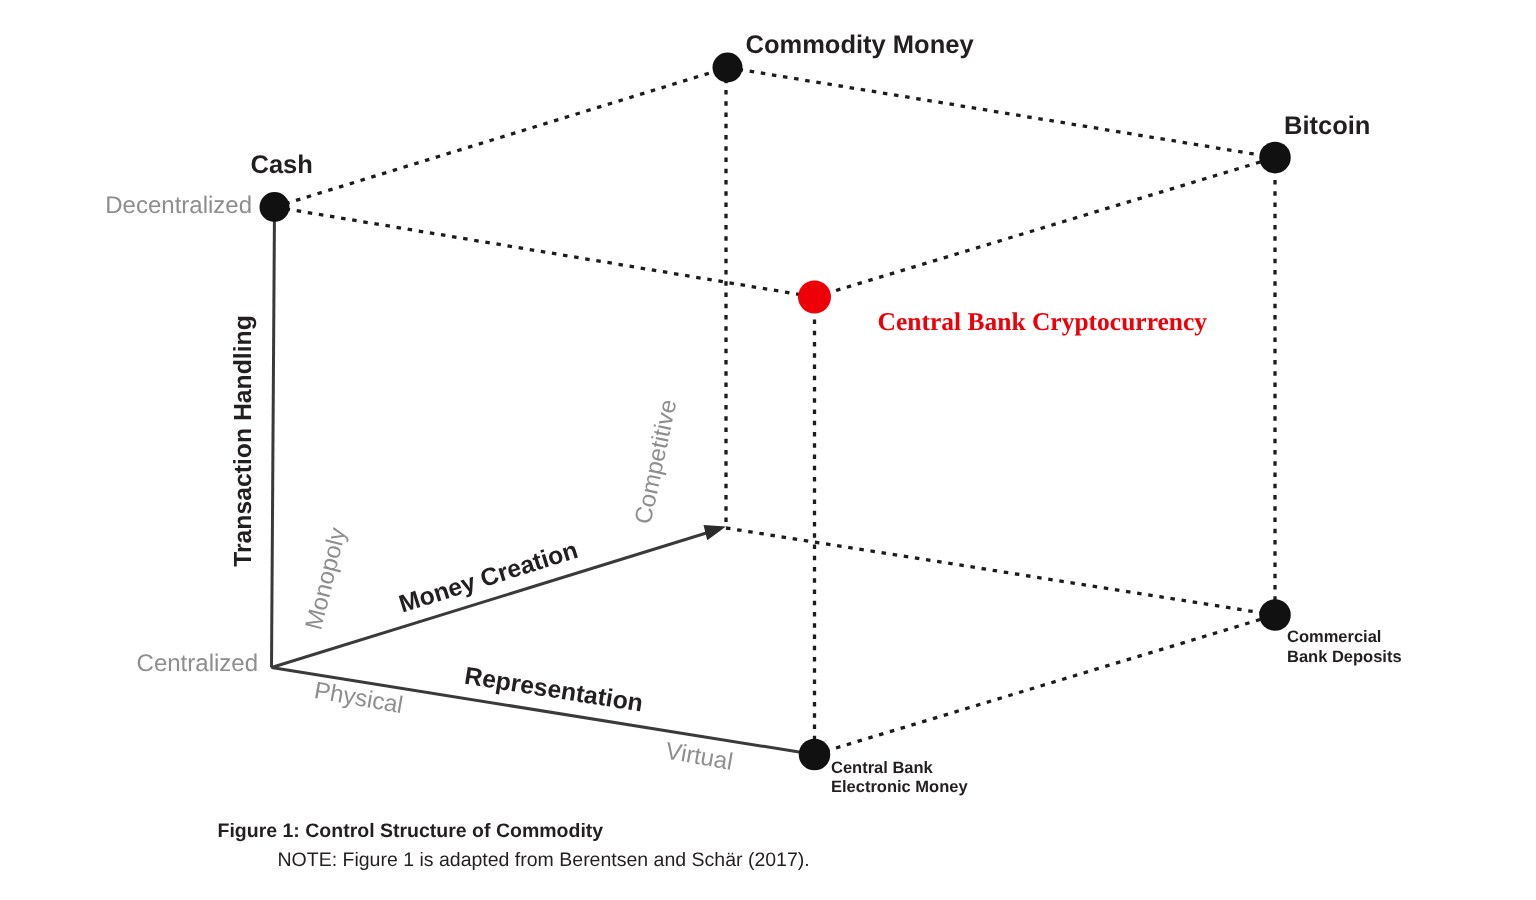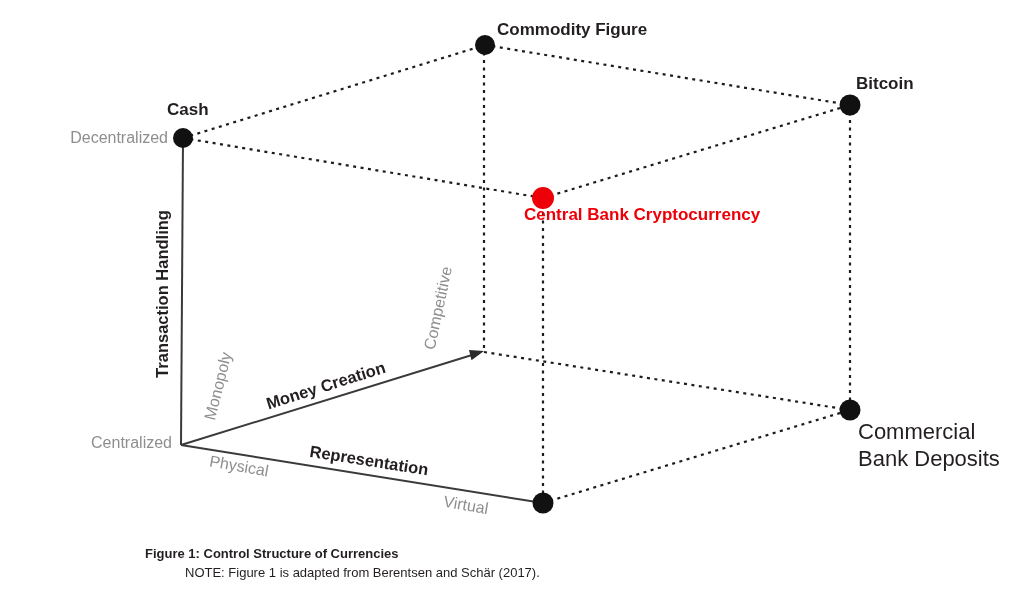--- a/index.html
+++ b/index.html
@@ -12,32 +12,32 @@
     font-family: "Liberation Sans", "DejaVu Sans", sans-serif;
   }
   .stage svg { position: absolute; left: 0; top: 0; }
   .lbl {
     position: absolute;
     white-space: nowrap;
     color: #231f20;
     line-height: 1.2;
   }
   .node-lbl { font-weight: bold; font-size: 17px; }
-  .node-lbl-2line { font-weight: normal; font-size: 22px; line-height: 1.22; }
+  .node-lbl-2line { font-weight: bold; font-size: 11px; line-height: 1.22; }
   .tick { color: #8e8e8e; font-size: 16px; font-weight: normal; }
   .axis-lbl { font-weight: bold; font-size: 16.5px; color: #231f20; }
   .rot { transform-origin: 50% 50%; }
   .highlight-lbl { color: #ee0008; }
 
   
   #lbl-cash          { left: 167px; top: 100px; }
   #lbl-decentralized { right: 856px; top: 128px; text-align: right; }
   #lbl-commodity     { left: 497px; top: 20px; }
   #lbl-bitcoin       { left: 856px; top: 74px; }
-  #lbl-cbcc          { left: 524px; top: 205px; }
+  #lbl-cbcc          { left: 585px; top: 205px; font-family: Liberation Serif, serif; }
   #lbl-cbd           { left: 858px; top: 419px; }
   #lbl-cbem          { left: 554px; top: 506px; }
   #lbl-centralized   { right: 852px; top: 433px; text-align: left; }
 
   #lbl-transaction-handling { left: 163px; top: 294px; transform: translate(-50%,-50%) rotate(-90deg); }
   #lbl-money-creation       { left: 326px; top: 386px; transform: translate(-50%,-50%) rotate(-17.5deg); }
   #lbl-representation       { left: 369px; top: 461px; transform: translate(-50%,-50%) rotate(9deg); }
   #lbl-monopoly             { left: 218px; top: 386px; transform: translate(-50%,-50%) rotate(-76deg); }
   #lbl-competitive          { left: 438px; top: 308px; transform: translate(-50%,-50%) rotate(-78deg); }
   #lbl-physical             { left: 239px; top: 466px; transform: translate(-50%,-50%) rotate(10deg); }
@@ -77,37 +77,41 @@
       <circle cx="183" cy="138" r="10"></circle>
       <circle cx="485" cy="45" r="10"></circle>
       <circle cx="850" cy="105" r="10.5"></circle>
       <circle cx="850" cy="410" r="10.5"></circle>
       <circle cx="543" cy="503" r="10.5"></circle>
     </g>
     <circle cx="543" cy="198" r="11" fill="#ee0008"></circle>
   </svg>
 
   <div class="lbl node-lbl" id="lbl-cash">Cash</div>
-  <div class="lbl node-lbl" id="lbl-commodity">Commodity Figure</div>
+  <div class="lbl node-lbl" id="lbl-commodity">Commodity Money</div>
   <div class="lbl node-lbl" id="lbl-bitcoin">Bitcoin</div>
   <div class="lbl node-lbl highlight-lbl" id="lbl-cbcc">Central Bank Cryptocurrency</div>
   <div class="lbl node-lbl-2line" id="lbl-cbd">
     <div>Commercial</div>
     <div>Bank Deposits</div>
+  </div>
+  <div class="lbl node-lbl-2line" id="lbl-cbem">
+    <div>Central Bank</div>
+    <div>Electronic Money</div>
   </div>
 
   <div class="lbl axis-lbl rot" id="lbl-transaction-handling">Transaction Handling</div>
   <div class="lbl axis-lbl rot" id="lbl-money-creation">Money Creation</div>
   <div class="lbl axis-lbl rot" id="lbl-representation">Representation</div>
 
   <div class="lbl tick" id="lbl-decentralized">Decentralized</div>
   <div class="lbl tick" id="lbl-centralized">Centralized</div>
   <div class="lbl tick rot" id="lbl-monopoly">Monopoly</div>
   <div class="lbl tick rot" id="lbl-competitive">Competitive</div>
   <div class="lbl tick rot" id="lbl-physical">Physical</div>
   <div class="lbl tick rot" id="lbl-virtual">Virtual</div>
 
   <div class="lbl" id="caption">
-    <div class="cap-title">Figure 1: Control Structure of Currencies</div>
+    <div class="cap-title">Figure 1: Control Structure of Commodity</div>
     <div class="cap-note">NOTE: Figure 1 is adapted from Berentsen and Schär (2017).</div>
   </div>
 
 </div>
 
 </body></html>

